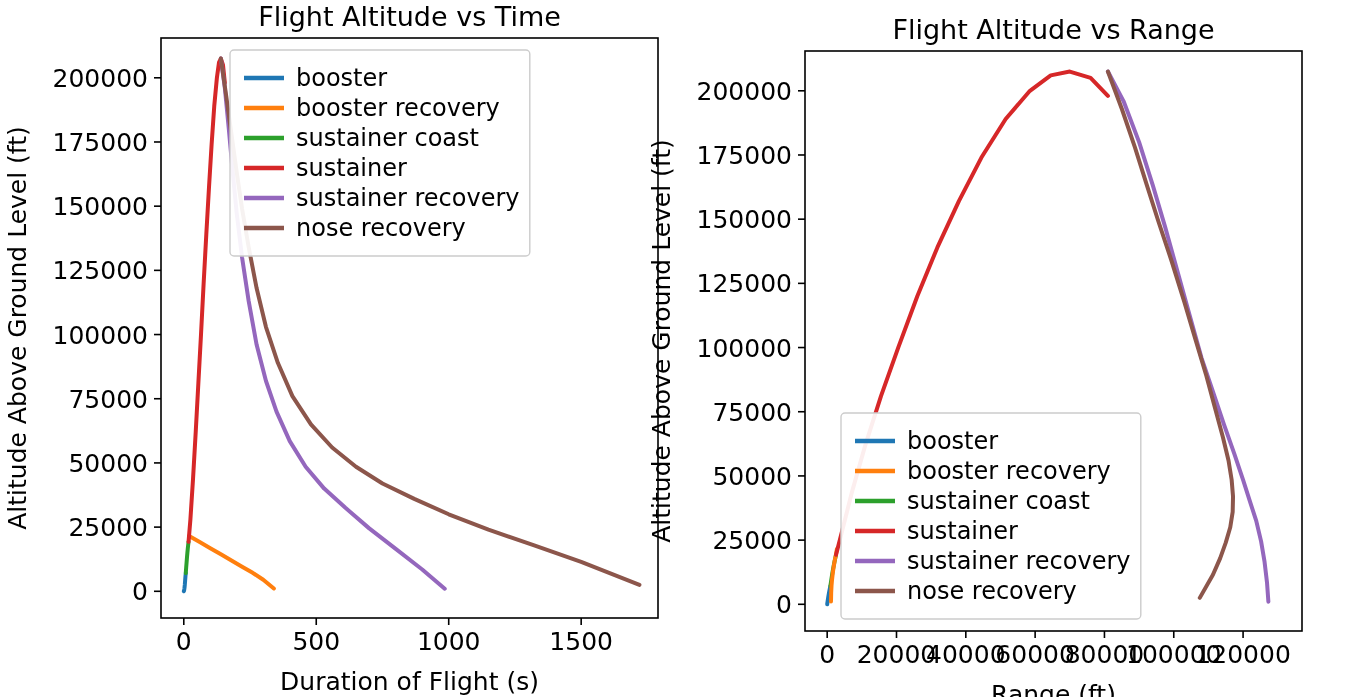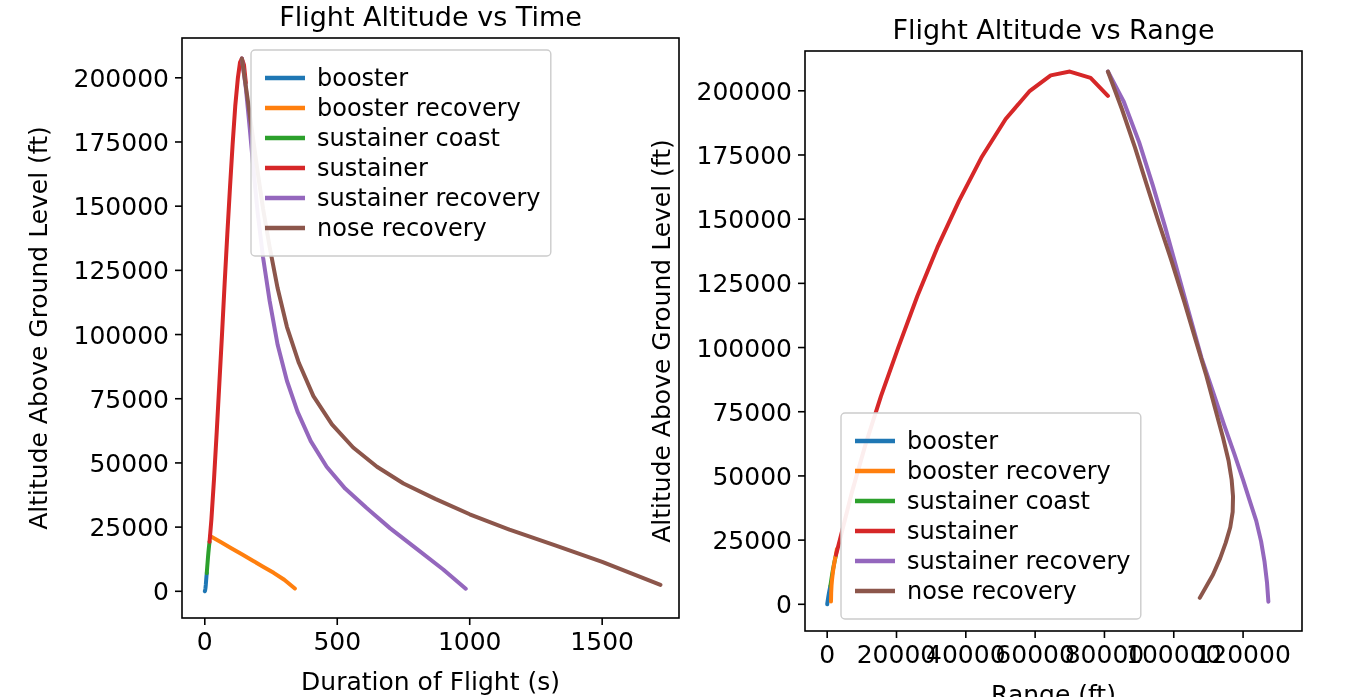--- a/index.html
+++ b/index.html
@@ -13,21 +13,21 @@
   }
   #figure {
     position: relative;
     width: 1360px; height: 697px;
     background: #ffffff;
   }
   .axes-panel {
     position: absolute;
     top: 0; height: 697px;
   }
-  #panel-left  { left: 0;   width: 680px; margin-left: 21px; }
+  #panel-left  { left: 0;   width: 680px; }
   #panel-right { left: 644px; width: 680px; margin-top: 13px; }
 
   svg.plot { display: block; width: 680px; height: 697px; }
 
   .frame {
     fill: none;
     stroke: #000000;
     stroke-width: 1.6;
   }
   .tickmark {

